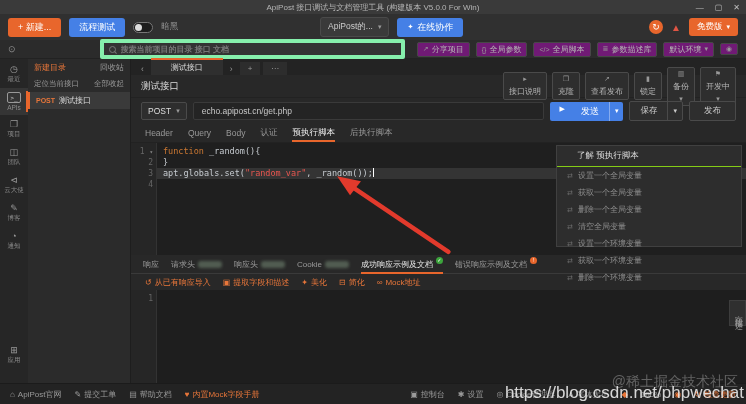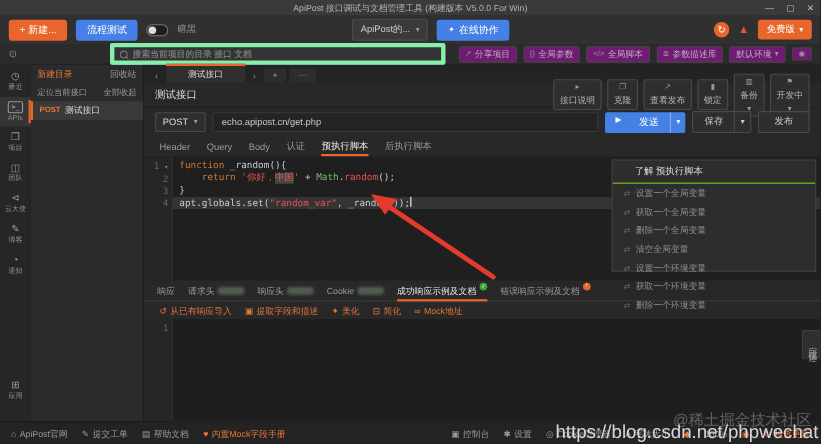--- a/index.html
+++ b/index.html
@@ -306,21 +306,20 @@
 
       <div class="editor">
         <div class="gutter">
           <div><span>1</span> <span class="fold">▾</span></div>
           <div>2</div>
           <div>3</div>
           <div>4</div>
         </div>
         <div class="code">
           <div class="codeline"><span class="kw">function</span><span class="pl"> _random(){</span></div>
-          <div class="codeline"><span class="pl">    </span><span class="kw">return</span><span class="pl"> </span><span class="str">'你好，</span><span class="str sel">中国</span><span class="str">'</span><span class="pl"> + </span><span class="bi">Math</span><span class="pl">.</span><span class="fn">random</span><span class="pl">();</span></div>
           <div class="codeline"><span class="pl">}</span></div>
           <div class="codeline active"><span class="pl">apt.globals.set(</span><span class="str">"random_var"</span><span class="pl">, _random());</span><span class="caret-bar"></span></div>
         </div>
 
         <div class="help">
           <div class="help-h">了解 预执行脚本</div>
           <div class="help-item">
               <span class="help-ic">⇄</span>
               <span>设置一个全局变量</span>
             </div>

